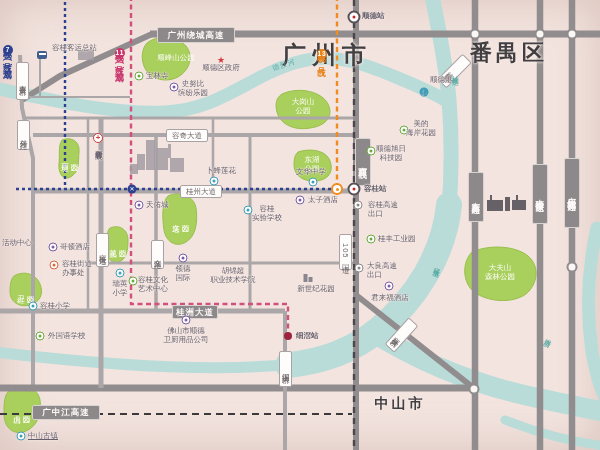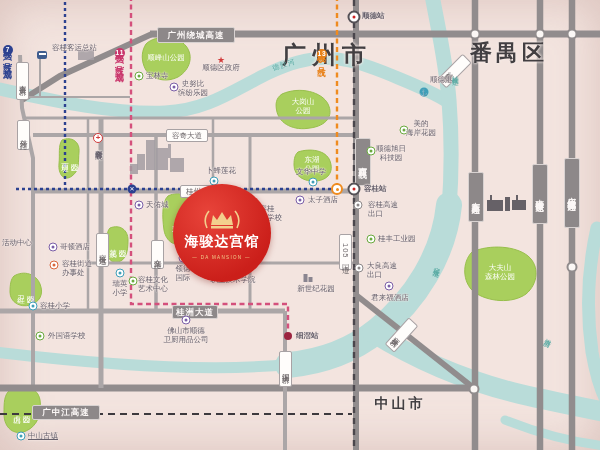--- a/index.html
+++ b/index.html
@@ -155,21 +155,21 @@
       </div>
       <div class="rbox st" style="left: 395px; top: 317px; width: 11px; height: 34px; transform: rotate(42deg);">
         <span class="v">容桂大桥</span>
       </div>
       <div class="rbox st" style="left: 448px; top: 53px; width: 11px; height: 34px; transform: rotate(45deg);">
         <span class="v">德胜大桥</span>
       </div>
       <div class="metrolbl" style="left: 2px; top: 42px; color: rgb(44, 65, 144);"><span>地铁</span><span class="mnum" style="background: rgb(44, 65, 144);">7</span><span>号线(规划)</span></div>
       <div class="metrolbl" style="left: 114px; top: 45px; color: rgb(201, 53, 107);"><span>地铁</span><span class="mnum" style="background: rgb(201, 53, 107);">11</span><span>号线(规划)</span></div>
       <div class="metrolbl" style="left: 316px; top: 46px; color: rgb(232, 130, 26);"><span>地铁</span><span class="mnum" style="background: rgb(232, 130, 26);">13</span><span>号线</span></div>
-      <div class="parklbl" style="left: 166px; top: 58px;">
+      <div class="parklbl" style="left: 176px; top: 58px;">
         <span class="rows">
           <div>顺峰山公园</div>
         </span>
       </div>
       <div class="parklbl" style="left: 303px; top: 106px;">
         <span class="rows">
           <div>大岗山</div>
           <div>公园</div>
         </span>
       </div>
@@ -439,23 +439,13 @@
         <span style="width:3px;height:3px;border-radius:50%;background:#c22;display:block;"></span>
       </div>
       <div class="lbl" style="left: 364px; top: 185px; font-weight: bold;">容桂站</div>
       <div class="stn" style="left: 288px; top: 336px; width: 8px; height: 8px; background: rgb(156, 36, 64);"></div>
       <div class="lbl" style="left: 296px; top: 332px; font-weight: bold;">细滘站</div>
       <div class="stn" style="left: 132px; top: 189px; width: 9px; height: 9px; background: rgb(44, 65, 144); color: rgb(255, 255, 255); font-size: 6px; line-height: 9px; text-align: center;">✕</div>
       <div class="stn" style="left: 337px; top: 189px; width: 8px; height: 8px; background: rgb(255, 255, 255); border: 2px solid rgb(239, 139, 31); display: flex; align-items: center; justify-content: center;">
         <span style="width:3px;height:3px;border-radius:50%;background:#ef8b1f;display:block;"></span>
       </div>
     </div>
-  <div id="badge" style="left: 222px; top: 233px; width: 98px; height: 98px;">
-    <svg width="38" height="24" viewBox="0 0 38 24">
-      <path d="M8,18 L10,8 L14,13 L19,5 L24,13 L28,8 L30,18 Z" fill="#f3cf8d"></path>
-      <rect x="8" y="19" width="22" height="2.5" fill="#f3cf8d"></rect>
-      <path d="M6,4 C2,9 1,15 4,21" fill="none" stroke="#f3cf8d" stroke-width="1.6"></path>
-      <path d="M32,4 C36,9 37,15 34,21" fill="none" stroke="#f3cf8d" stroke-width="1.6"></path>
-    </svg>
-    <div class="t">海骏达宫馆</div>
-    <div class="s">— DA MANSION —</div>
-  </div>
 </div>
 
 </body></html>

